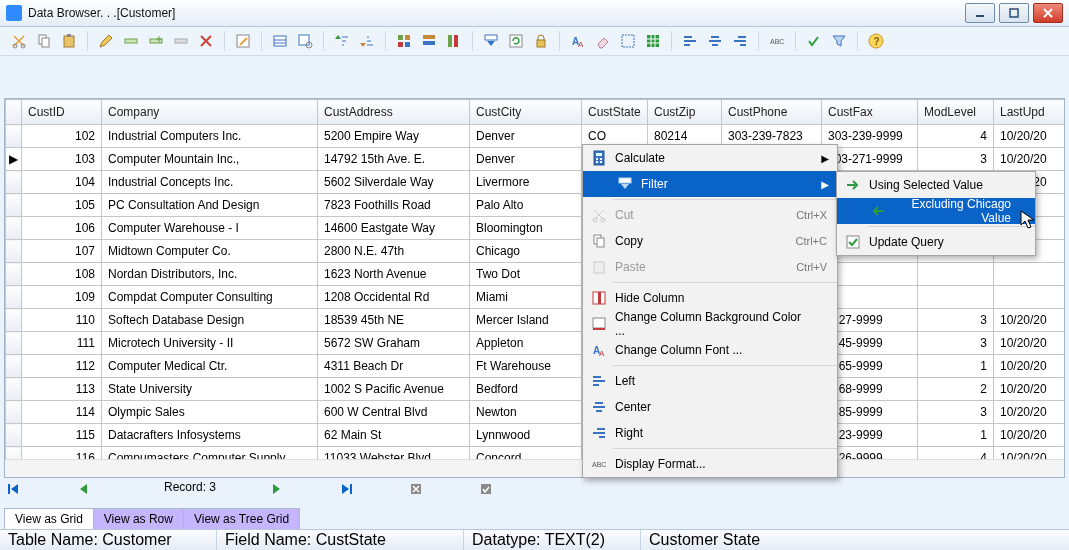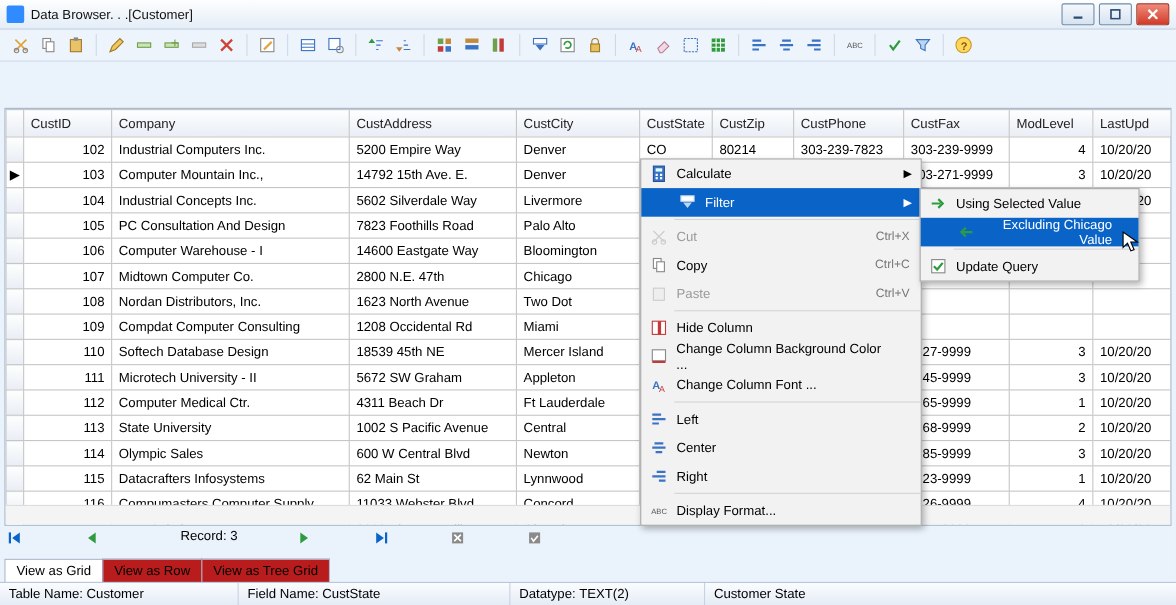--- a/index.html
+++ b/index.html
@@ -22,23 +22,23 @@
 td.num{text-align:right;}
 tr.selected td{background:#fff;}
 td.hl{background:#0a64c8;color:#fff;}
 .row-ind{width:14px;background:linear-gradient(#fdfefe,#e9eef5);text-align:center;padding:0;}
 .hscroll{position:absolute;left:0;right:0;bottom:0;height:17px;background:#f4f4f4;border-top:1px solid #ddd;}
 .nav-zone{position:absolute;left:4px;right:4px;bottom:42px;height:28px;display:flex;margin-top:48px;}
 .nav-btn{width:20px;height:18px;display:flex;align-items:center;justify-content:center;margin-right:50px;}
 .nav-btn svg{width:14px;height:14px;}
 .record-label{margin:0 50px 0 20px;color:#000;}
 .view-tabs{position:absolute;left:4px;bottom:20px;height:22px;display:flex;}
-.vtab{padding:3px 10px;border:1px solid #a9b8cb;background:#b91c1c;margin-right:-1px;}
+.vtab{padding:3px 10px;border:1px solid #a9b8cb;background:#c4b5fd;margin-right:-1px;}
 .vtab.active{background:#fff;}
-.statusbar{position:absolute;left:0;right:0;bottom:0;height:20px;background:linear-gradient(#fbfcfe,#e4ecf6);border-top:1px solid #b8c8dc;display:flex;align-items:center;font-size:12px;}
+.statusbar{position:absolute;left:0;right:0;bottom:0;height:20px;background:linear-gradient(#fbfcfe,#e4ecf6);border-top:1px solid #b8c8dc;display:flex;align-items:center;font-size:16px;}
 .statusbar .cell{padding:0 8px;border-right:1px solid #c7d3e2;display:flex;align-items:center;gap:4px;height:100%;}
 .context-menu{position:absolute;background:#f2f2f2;border:1px solid #a7a7a7;box-shadow:2px 3px 6px rgba(0,0,0,0.3);font-size:12px;}
 .cm-row{display:flex;align-items:center;height:26px;padding:0 24px 0 6px;position:relative;}
 .cm-row.sep{height:1px;background:#d4d4d4;margin:2px 0 2px 30px;padding:0;}
 .cm-row .cm-icon{width:20px;height:20px;margin-right:6px;display:flex;align-items:center;justify-content:center;}
 .cm-row .cm-icon svg{width:16px;height:16px;}
 .cm-row.hi{background:#0a64c8;color:#fff;padding-left:32px;}
 .cm-row .sc{position:absolute;right:10px;color:#777;font-size:11px;margin-left:31px;}
 .cm-row .arrow{position:absolute;right:8px;font-size:10px;}
 .cm-row.dis{color:#9a9a9a;}
@@ -431,34 +431,34 @@
             <td></td>
             <td>-245-9999</td>
             <td class="num">3</td>
             <td>10/20/20</td>
           </tr>
           <tr>
             <td class="row-ind"></td>
             <td class="num">112</td>
             <td>Computer Medical Ctr.</td>
             <td>4311 Beach Dr</td>
-            <td>Ft Lauderdale</td>
+            <td>Ft Warehouse</td>
             <td></td>
             <td></td>
             <td></td>
             <td>-365-9999</td>
             <td class="num">1</td>
             <td>10/20/20</td>
           </tr>
           <tr>
             <td class="row-ind"></td>
             <td class="num">113</td>
             <td>State University</td>
             <td>1002 S Pacific Avenue</td>
-            <td>Central</td>
+            <td>Bedford</td>
             <td></td>
             <td></td>
             <td></td>
             <td>-268-9999</td>
             <td class="num">2</td>
             <td>10/20/20</td>
           </tr>
           <tr>
             <td class="row-ind"></td>
             <td class="num">114</td>

